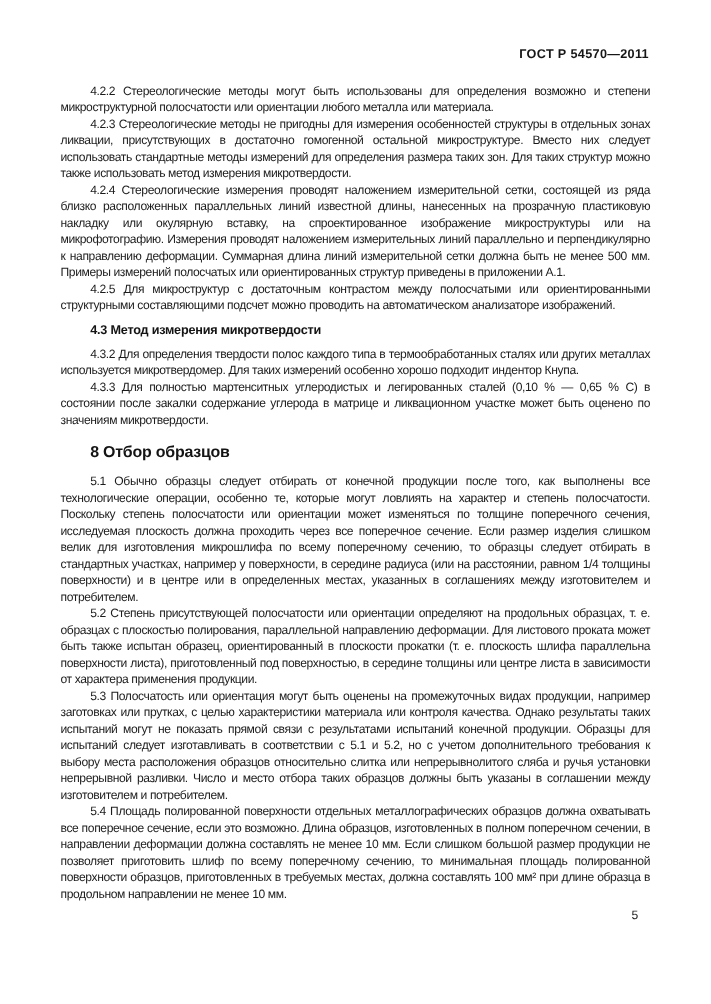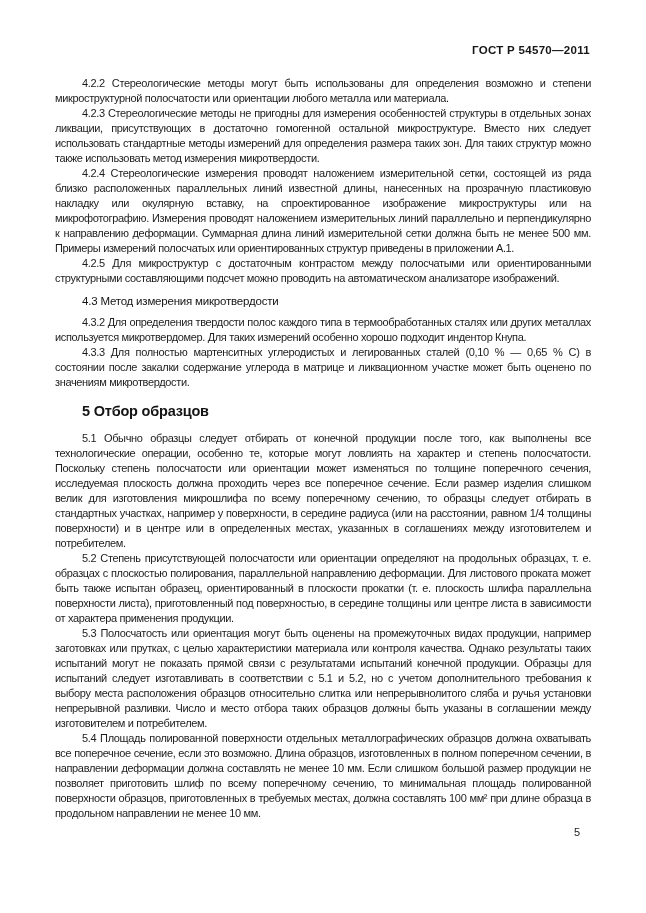--- a/index.html
+++ b/index.html
@@ -38,21 +38,21 @@
     line-height: 15px;
     letter-spacing: -0.35px;
     text-align: justify;
     text-indent: 27px;
     color: #1c1c1c;
   }
   .heading-sub {
     margin: 8px 0 6px 0;
     font-size: 11.5px;
     line-height: 15px;
-    font-weight: normal;
+    font-weight: bold;
     letter-spacing: -0.2px;
     text-indent: 27px;
     color: #141414;
   }
   .heading-section {
     margin: 12px 0 11px 0;
     font-size: 14.5px;
     line-height: 18px;
     font-weight: bold;
     letter-spacing: -0.2px;
@@ -78,21 +78,21 @@
     <p class="para">4.2.2 Стереологические методы могут быть использованы для определения возможно и степени микроструктурной полосчатости или ориентации любого металла или материала.</p>
     <p class="para">4.2.3 Стереологические методы не пригодны для измерения особенностей структуры в отдельных зонах ликвации, присутствующих в достаточно гомогенной остальной микроструктуре. Вместо них следует использовать стандартные методы измерений для определения размера таких зон. Для таких структур можно также использовать метод измерения микротвердости.</p>
     <p class="para">4.2.4 Стереологические измерения проводят наложением измерительной сетки, состоящей из ряда близко расположенных параллельных линий известной длины, нанесенных на прозрачную пластиковую накладку или окулярную вставку, на спроектированное изображение микроструктуры или на микрофотографию. Измерения проводят наложением измерительных линий параллельно и перпендикулярно к направлению деформации. Суммарная длина линий измерительной сетки должна быть не менее 500 мм. Примеры измерений полосчатых или ориентированных структур приведены в приложении А.1.</p>
     <p class="para">4.2.5 Для микроструктур с достаточным контрастом между полосчатыми или ориентированными структурными составляющими подсчет можно проводить на автоматическом анализаторе изображений.</p>
 
     <p class="heading-sub">4.3  Метод измерения микротвердости</p>
 
     <p class="para">4.3.2 Для определения твердости полос каждого типа в термообработанных сталях или других металлах используется микротвердомер. Для таких измерений особенно хорошо подходит индентор Кнупа.</p>
     <p class="para">4.3.3 Для полностью мартенситных углеродистых и легированных сталей (0,10 % — 0,65 % С) в состоянии после закалки содержание углерода в матрице и ликвационном участке может быть оценено по значениям микротвердости.</p>
 
-    <p class="heading-section">5 Отбор образцов</p>
+    <p class="heading-section">8 Отбор образцов</p>
 
     <p class="para">5.1 Обычно образцы следует отбирать от конечной продукции после того, как выполнены все технологические операции, особенно те, которые могут ловлиять на характер и степень полосчатости. Поскольку степень полосчатости или ориентации может изменяться по толщине поперечного сечения, исследуемая плоскость должна проходить через все поперечное сечение. Если размер изделия слишком велик для изготовления микрошлифа по всему поперечному сечению, то образцы следует отбирать в стандартных участках, например у поверхности, в середине радиуса (или на расстоянии, равном 1/4 толщины поверхности) и в центре или в определенных местах, указанных в соглашениях между изготовителем и потребителем.</p>
     <p class="para">5.2 Степень присутствующей полосчатости или ориентации определяют на продольных образцах, т. е. образцах с плоскостью полирования, параллельной направлению деформации. Для листового проката может быть также испытан образец, ориентированный в плоскости прокатки (т. е. плоскость шлифа параллельна поверхности листа), приготовленный под поверхностью, в середине толщины или центре листа в зависимости от характера применения продукции.</p>
     <p class="para">5.3 Полосчатость или ориентация могут быть оценены на промежуточных видах продукции, например заготовках или прутках, с целью характеристики материала или контроля качества. Однако результаты таких испытаний могут не показать прямой связи с результатами испытаний конечной продукции. Образцы для испытаний следует изготавливать в соответствии с 5.1 и 5.2, но с учетом дополнительного требования к выбору места расположения образцов относительно слитка или непрерывнолитого сляба и ручья установки непрерывной разливки. Число и место отбора таких образцов должны быть указаны в соглашении между изготовителем и потребителем.</p>
     <p class="para">5.4 Площадь полированной поверхности отдельных металлографических образцов должна охватывать все поперечное сечение, если это возможно. Длина образцов, изготовленных в полном поперечном сечении, в направлении деформации должна составлять не менее 10 мм. Если слишком большой размер продукции не позволяет приготовить шлиф по всему поперечному сечению, то минимальная площадь полированной поверхности образцов, приготовленных в требуемых местах, должна составлять 100 мм² при длине образца в продольном направлении не менее 10 мм.</p>
   </div>
 
   <div class="page-number">5</div>
 
 </div>

